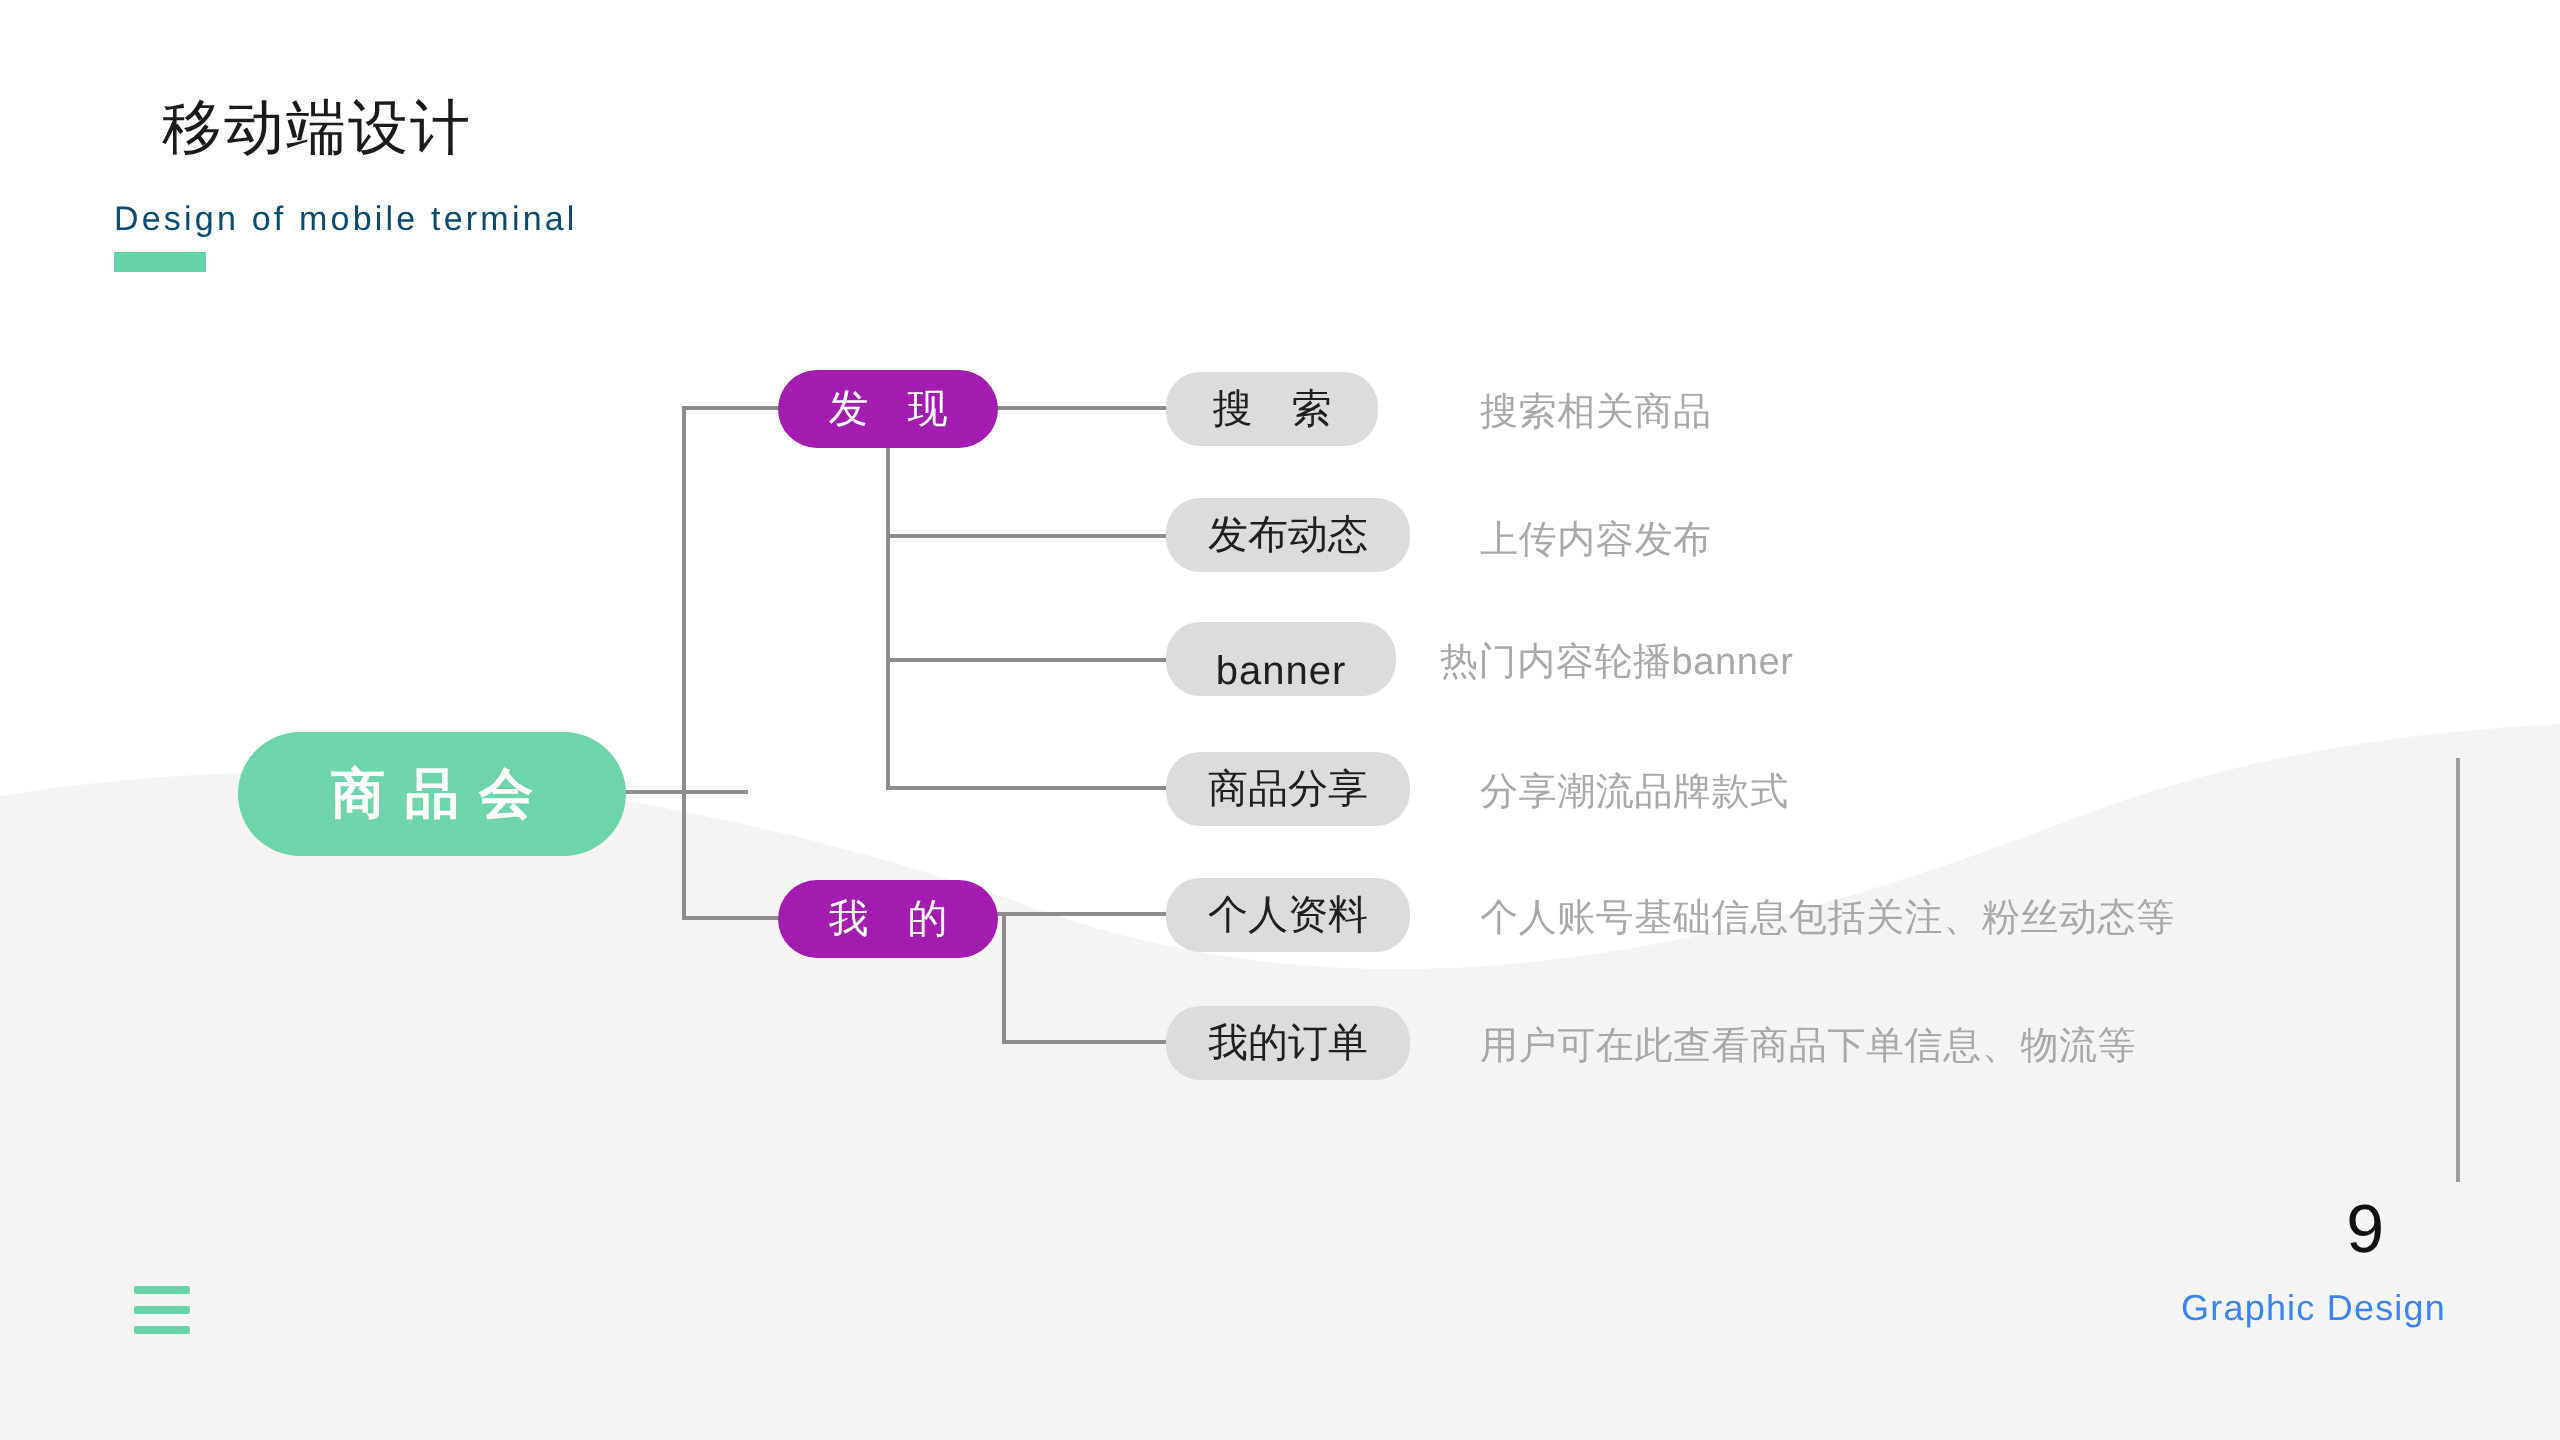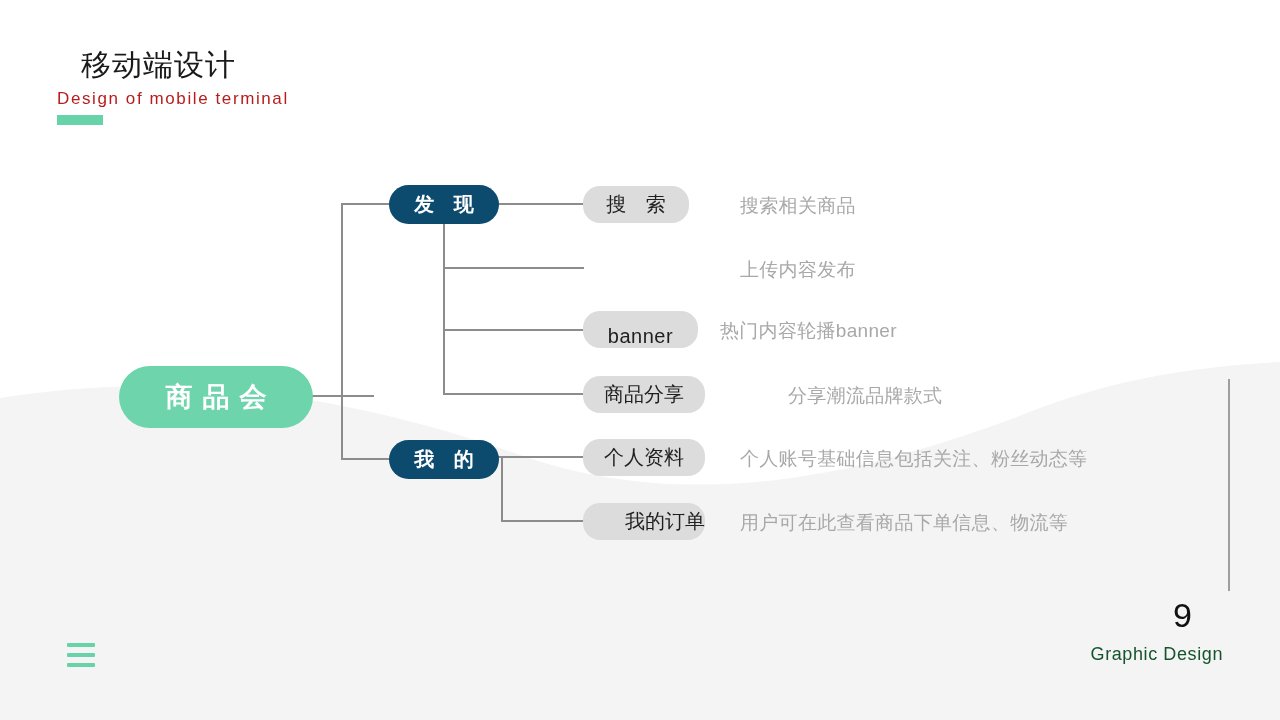--- a/index.html
+++ b/index.html
@@ -39,23 +39,23 @@
   .header-title {
     font-size: 30px;
     font-weight: normal;
     color: #1a1a1a;
     letter-spacing: 1px;
     line-height: 1.25;
     white-space: nowrap;
     margin-left: 24px;
   }
   .header-sub {
-    margin-top: 5px;
+    margin-top: 16px;
     font-size: 17px;
-    color: #b91c1c;
+    color: #0c4a6e;
     letter-spacing: 1.6px;
     white-space: nowrap;
     font-weight: 400;
   }
   .header-accent {
     margin-top: 6px;
     width: 46px;
     height: 10px;
     background: #68d2a8;
   }
@@ -90,24 +90,24 @@
     background: #6ed4ab;
     color: #ffffff;
     font-size: 27px;
     font-weight: bold;
     letter-spacing: 10px;
     text-indent: 10px;
     justify-content: center;
   }
   .node-branch {
     border-radius: 20px;
-    background: #0c4a6e;
+    background: #a21caf;
     color: #ffffff;
     font-size: 20px;
-    font-weight: bold;
+    font-weight: normal;
     letter-spacing: 7px;
     text-indent: 7px;
   }
   .node-leaf {
     border-radius: 17px;
     background: #dcdcdc;
     color: #1f1f1f;
     font-size: 20px;
   }
   .node-leaf.spaced {
@@ -163,21 +163,21 @@
     color: #111111;
     font-weight: 400;
     z-index: 5;
     line-height: 1;
   }
   .footer-label {
     position: absolute;
     right: 57px;
     top: 645px;
     font-size: 18px;
-    color: #14532d;
+    color: #3b82f6;
     letter-spacing: 0.6px;
     z-index: 5;
     line-height: 1;
     white-space: nowrap;
   }
 </style>
 </head>
 <body>
 
 <div id="slide">
@@ -228,38 +228,41 @@
 
     <div class="node node-branch" style="left:389px; top:440px; width:110px; height:39px;">
       <span>我 的</span>
     </div>
 
     <div class="node node-leaf spaced" style="left:583px; top:186px; width:106px; height:37px;">
       <span>搜 索</span>
     </div>
     <div class="desc" style="left:740px; top:193px;">搜索相关商品</div>
 
+    <div class="node node-leaf" style="left:583px; top:249px; width:122px; height:37px;">
+      <span>发布动态</span>
+    </div>
     <div class="desc" style="left:740px; top:257px;">上传内容发布</div>
 
     <div class="node node-leaf latin" style="left:583px; top:311px; width:115px; height:37px;align-items:flex-end;">
       <span>banner</span>
     </div>
     <div class="desc" style="left:720px; top:318px;">热门内容轮播banner</div>
 
     <div class="node node-leaf" style="left:583px; top:376px; width:122px; height:37px;font-family:Liberation Mono, monospace;">
       <span>商品分享</span>
     </div>
-    <div class="desc" style="left:740px; top:383px;margin-left:48px;">分享潮流品牌款式</div>
+    <div class="desc" style="left:740px; top:383px;">分享潮流品牌款式</div>
 
     <div class="node node-leaf" style="left:583px; top:439px; width:122px; height:37px;">
       <span>个人资料</span>
     </div>
     <div class="desc" style="left:740px; top:446px;">个人账号基础信息包括关注、粉丝动态等</div>
 
-    <div class="node node-leaf" style="left:583px; top:503px; width:122px; height:37px;justify-content:flex-end;">
+    <div class="node node-leaf" style="left:583px; top:503px; width:122px; height:37px;">
       <span>我的订单</span>
     </div>
     <div class="desc" style="left:740px; top:510px;">用户可在此查看商品下单信息、物流等</div>
 
   </div>
 
   <div class="hamburger">
     <span></span>
     <span></span>
     <span></span>

